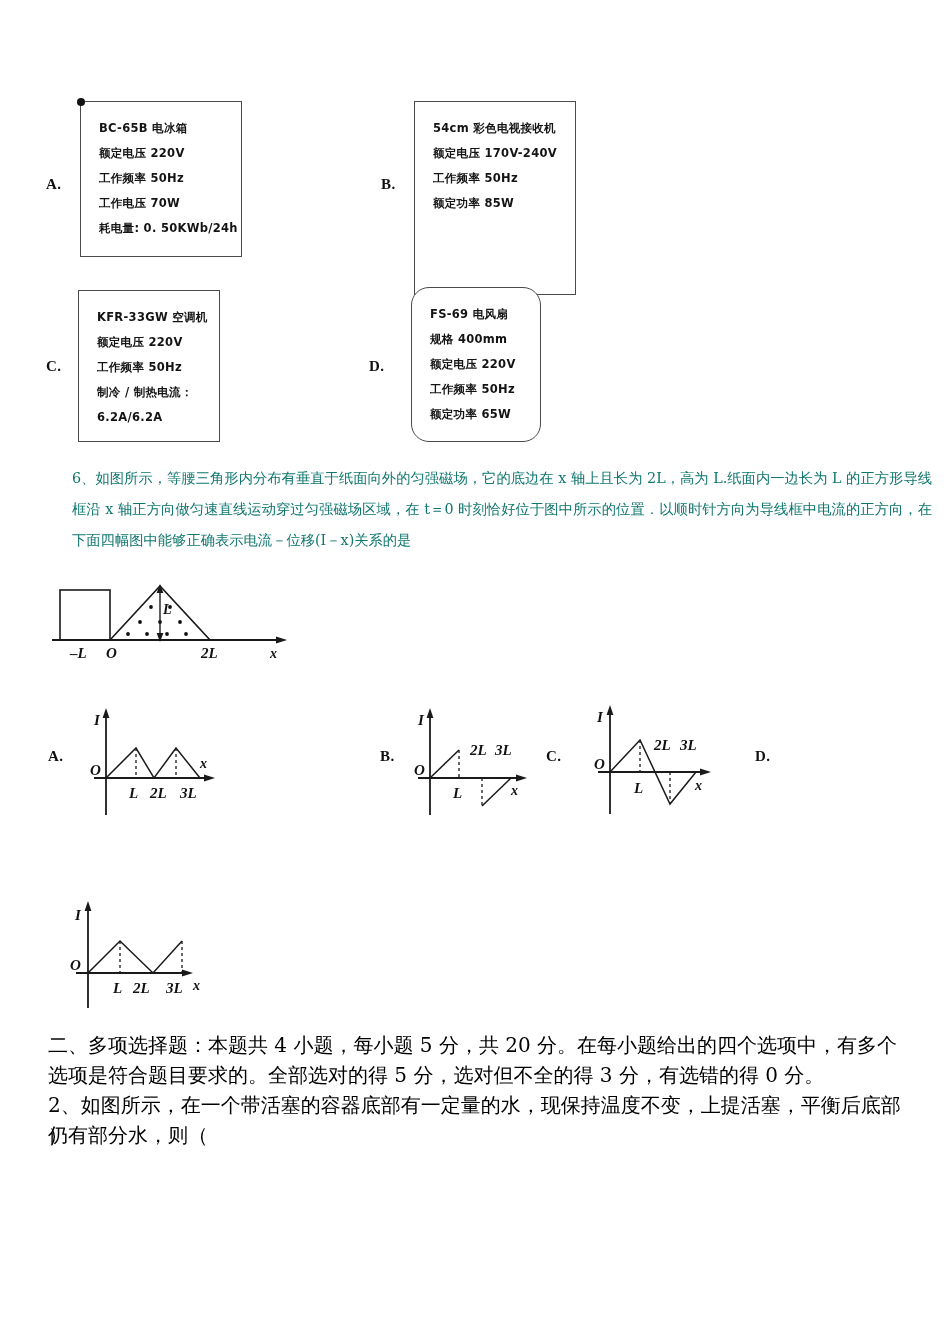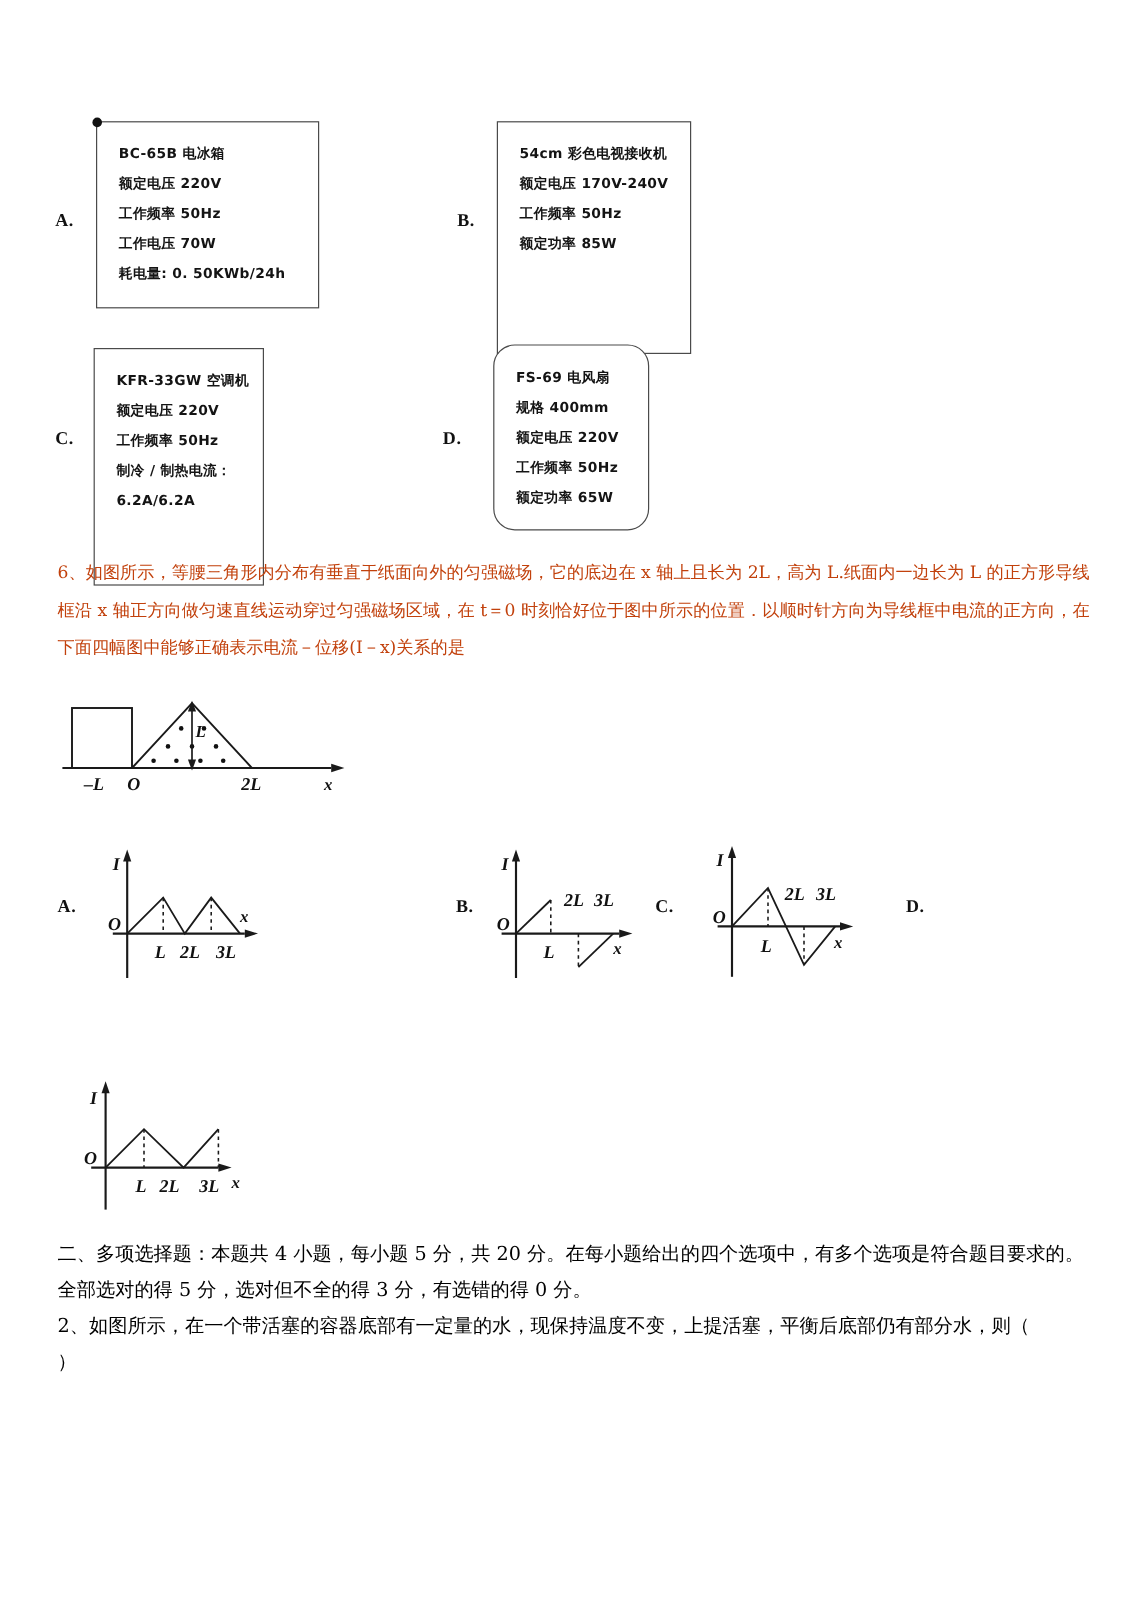--- a/index.html
+++ b/index.html
@@ -53,42 +53,43 @@
     color: #141414;
     letter-spacing: 0.3px;
   }
 
   
   .qtext {
     position: absolute;
     font-family: "DejaVu Serif", "Liberation Serif", serif;
     font-size: 14.3px;
     line-height: 31px;
-    color: #c2410c;
+    color: #0f766e;
     text-align: justify;
+    margin-left: 24px;
   }
 
   
   .fig { position: absolute; }
   .fig svg { display: block; overflow: visible; }
 
   .sec-text {
     position: absolute;
     font-family: "DejaVu Serif", "Liberation Serif", serif;
-    font-size: 16px;
+    font-size: 20px;
     line-height: 30px;
     color: #000;
   }
 </style>
 </head>
 <body>
 
 <div class="opt-letter" style="left:46px; top:176px;">A.</div>
 
-<div class="spec-box" style="left:80px; top:101px; width:186px; height:156px;">
+<div class="spec-box" style="left:80px; top:101px; width:162px; height:156px;">
   <span class="corner-dot"></span>
   <div class="spec-lines">
     <div class="spec-line">BC-65B 电冰箱</div>
     <div class="spec-line">额定电压 220V</div>
     <div class="spec-line">工作频率 50Hz</div>
     <div class="spec-line">工作电压 70W</div>
     <div class="spec-line">耗电量: 0. 50KWb/24h</div>
   </div>
 </div>
 
@@ -98,21 +99,21 @@
   <div class="spec-lines">
     <div class="spec-line">54cm 彩色电视接收机</div>
     <div class="spec-line">额定电压 170V-240V</div>
     <div class="spec-line">工作频率 50Hz</div>
     <div class="spec-line">额定功率 85W</div>
   </div>
 </div>
 
 <div class="opt-letter" style="left:46px; top:358px;">C.</div>
 
-<div class="spec-box" style="left:78px; top:290px; width:142px; height:198px;">
+<div class="spec-box" style="left:78px; top:290px; width:142px; height:152px;">
   <div class="spec-lines">
     <div class="spec-line">KFR-33GW 空调机</div>
     <div class="spec-line">额定电压 220V</div>
     <div class="spec-line">工作频率 50Hz</div>
     <div class="spec-line">制冷 / 制热电流：</div>
     <div class="spec-line">6.2A/6.2A</div>
   </div>
 </div>
 
 <div class="opt-letter" style="left:369px; top:358px;">D.</div>

